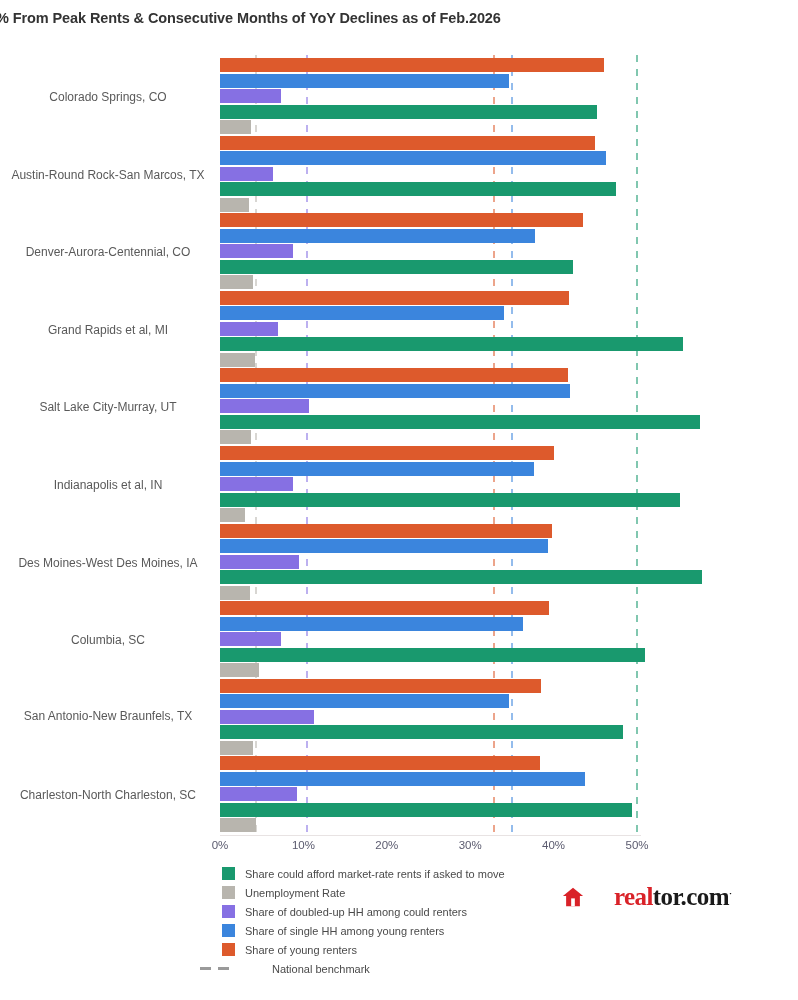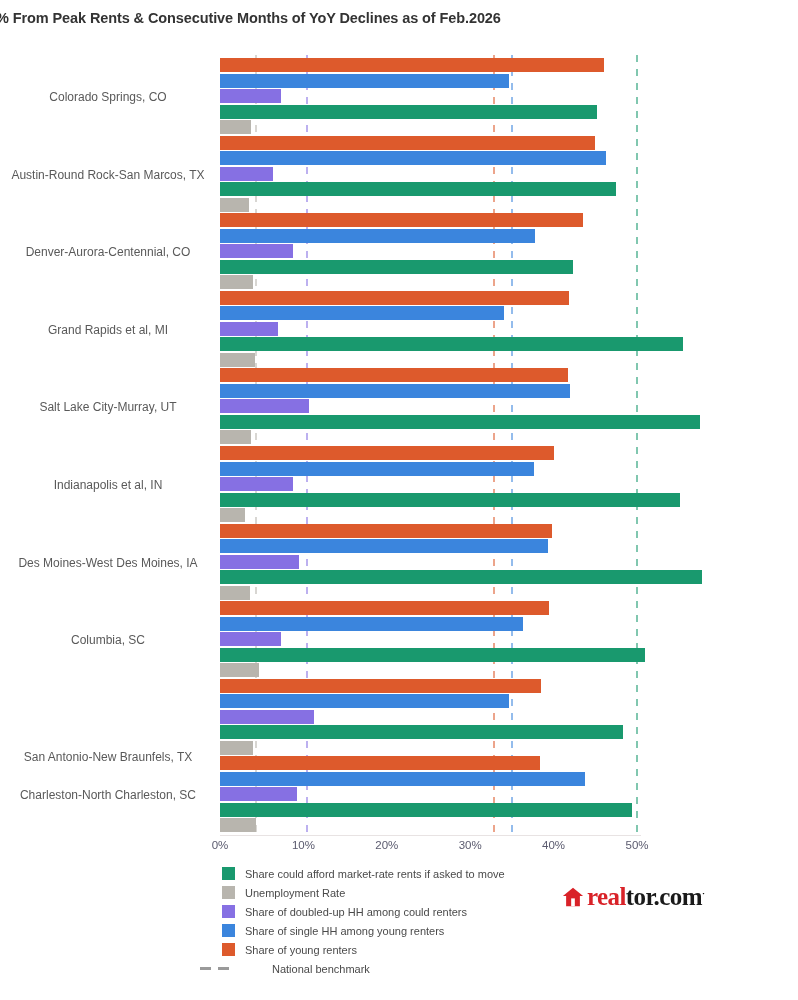--- a/index.html
+++ b/index.html
@@ -160,21 +160,21 @@
     margin-right: 3px;
     flex: 0 0 auto;
   }
   .logo-text {
     font-family: "Liberation Serif", serif;
     font-size: 25px;
     font-weight: bold;
     letter-spacing: -0.6px;
     line-height: 1;
   }
-  .logo-red { color: #d92228; }
+  .logo-red { color: #d92228; margin-left: 27px; }
   .logo-black { color: #1a1a1a; }
   .logo-tm {
     font-size: 9px;
     color: #1a1a1a;
     vertical-align: super;
   }
 </style>
 </head>
 <body>
 
@@ -266,21 +266,21 @@
 
   <div id="cat-labels-layer">
       <div class="cat-label-wrap" style="top: 90px;">Colorado Springs, CO</div>
       <div class="cat-label-wrap" style="top: 167.6px;">Austin-Round Rock-San Marcos, TX</div>
       <div class="cat-label-wrap" style="top: 245.2px;">Denver-Aurora-Centennial, CO</div>
       <div class="cat-label-wrap" style="top: 322.8px;">Grand Rapids et al, MI</div>
       <div class="cat-label-wrap" style="top: 400.4px;">Salt Lake City-Murray, UT</div>
       <div class="cat-label-wrap" style="top: 478px;">Indianapolis et al, IN</div>
       <div class="cat-label-wrap" style="top: 555.6px;">Des Moines-West Des Moines, IA</div>
       <div class="cat-label-wrap" style="top: 633.2px;">Columbia, SC</div>
-      <div class="cat-label-wrap" style="top: 750px;">San Antonio-New Braunfels, TX</div>
+      <div class="cat-label-wrap" style="top: 709px;">San Antonio-New Braunfels, TX</div>
       <div class="cat-label-wrap" style="top: 788.4px;">Charleston-North Charleston, SC</div>
     </div>
 
   <div class="x-axis-line"></div>
   <div id="xticks-layer">
       <div class="xtick-label" style="left: 220px;">0%</div>
       <div class="xtick-label" style="left: 303.4px;">10%</div>
       <div class="xtick-label" style="left: 386.8px;">20%</div>
       <div class="xtick-label" style="left: 470.2px;">30%</div>
       <div class="xtick-label" style="left: 553.6px;">40%</div>

